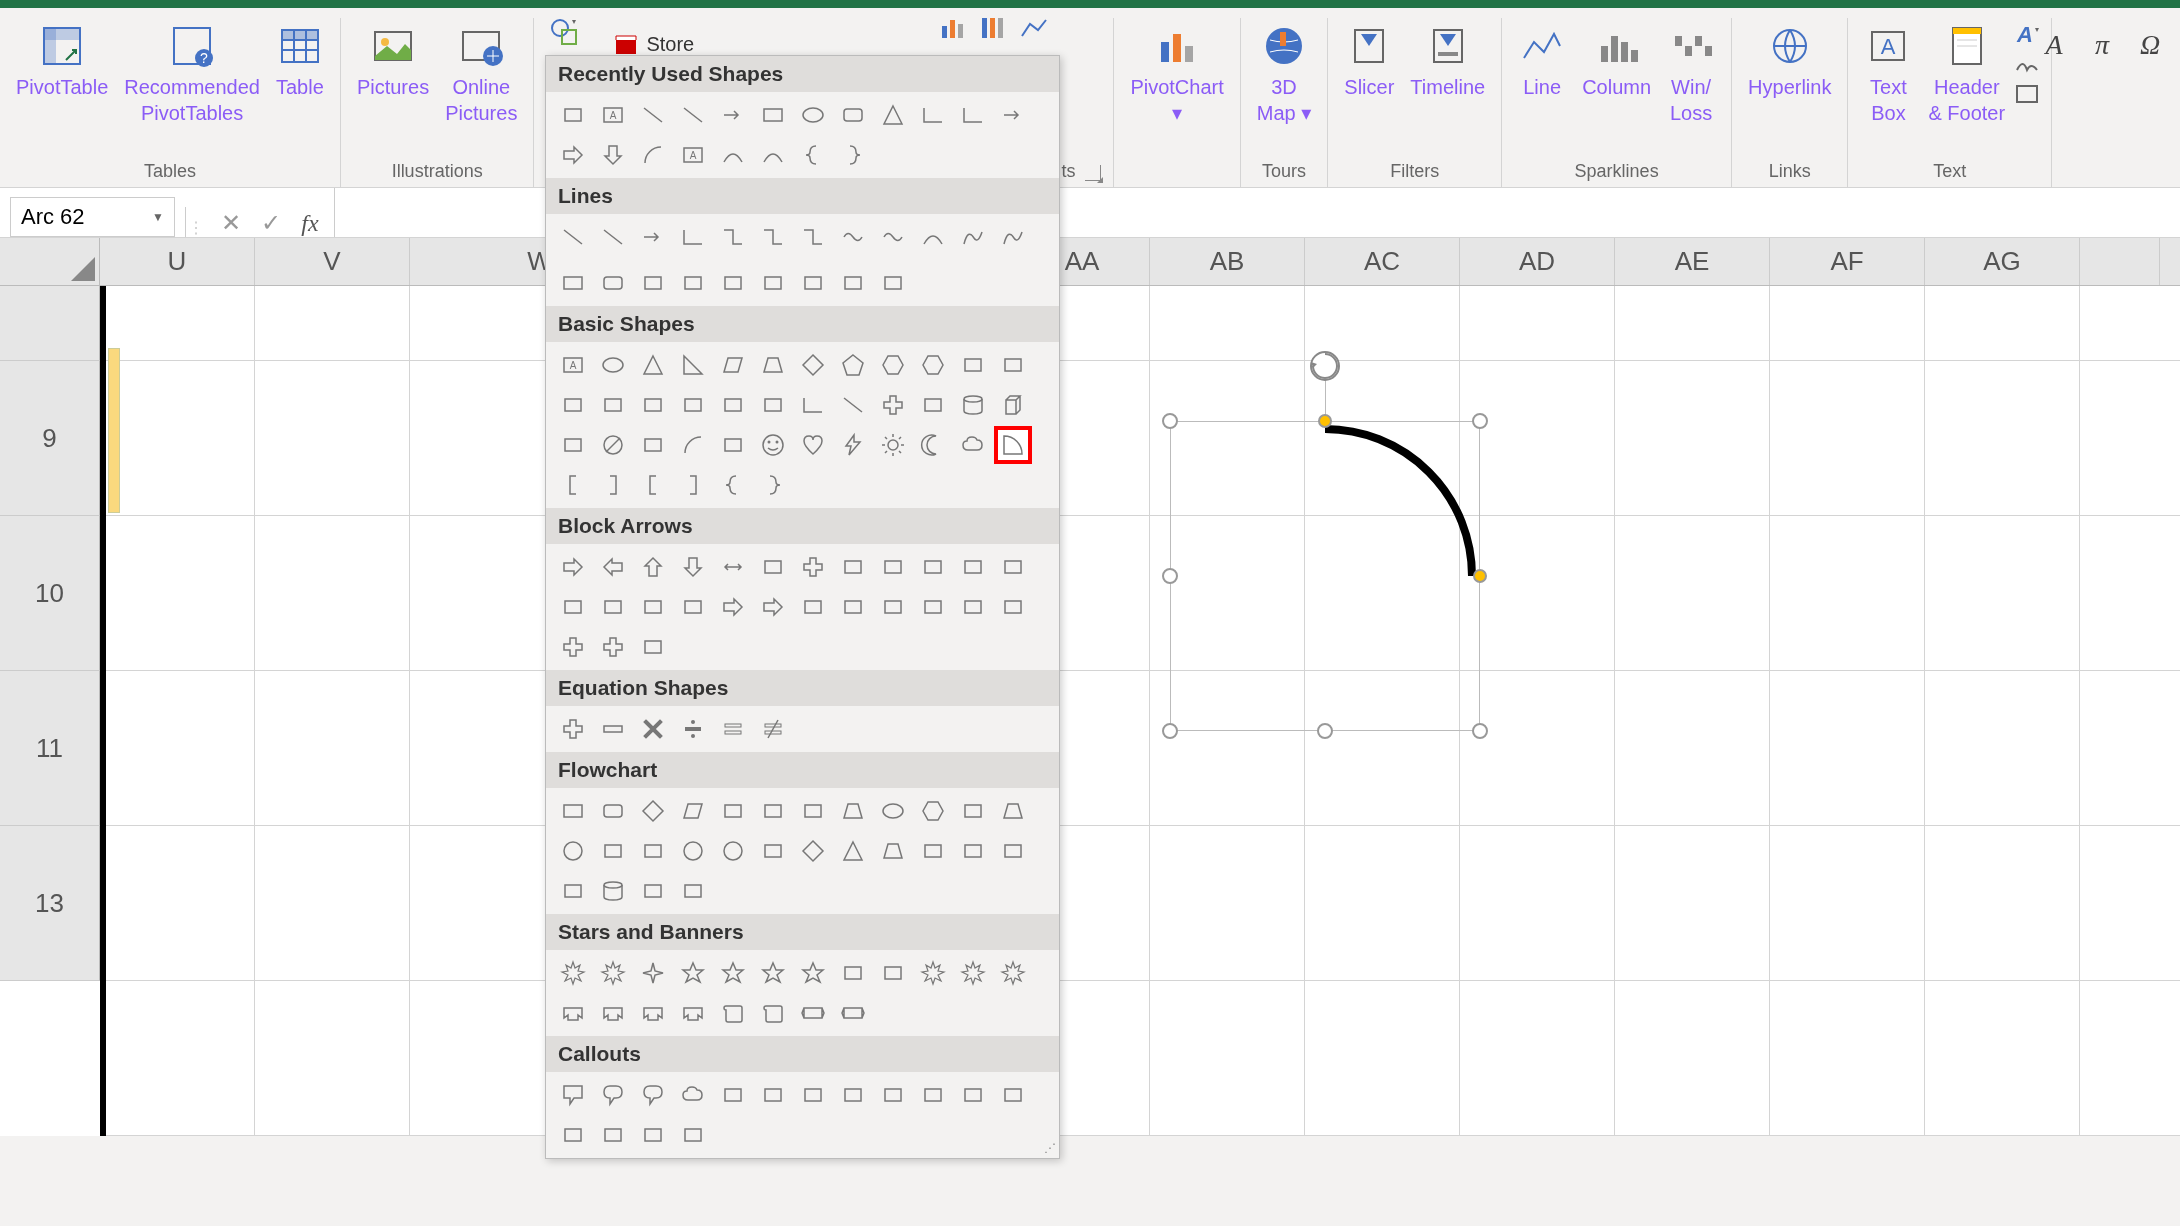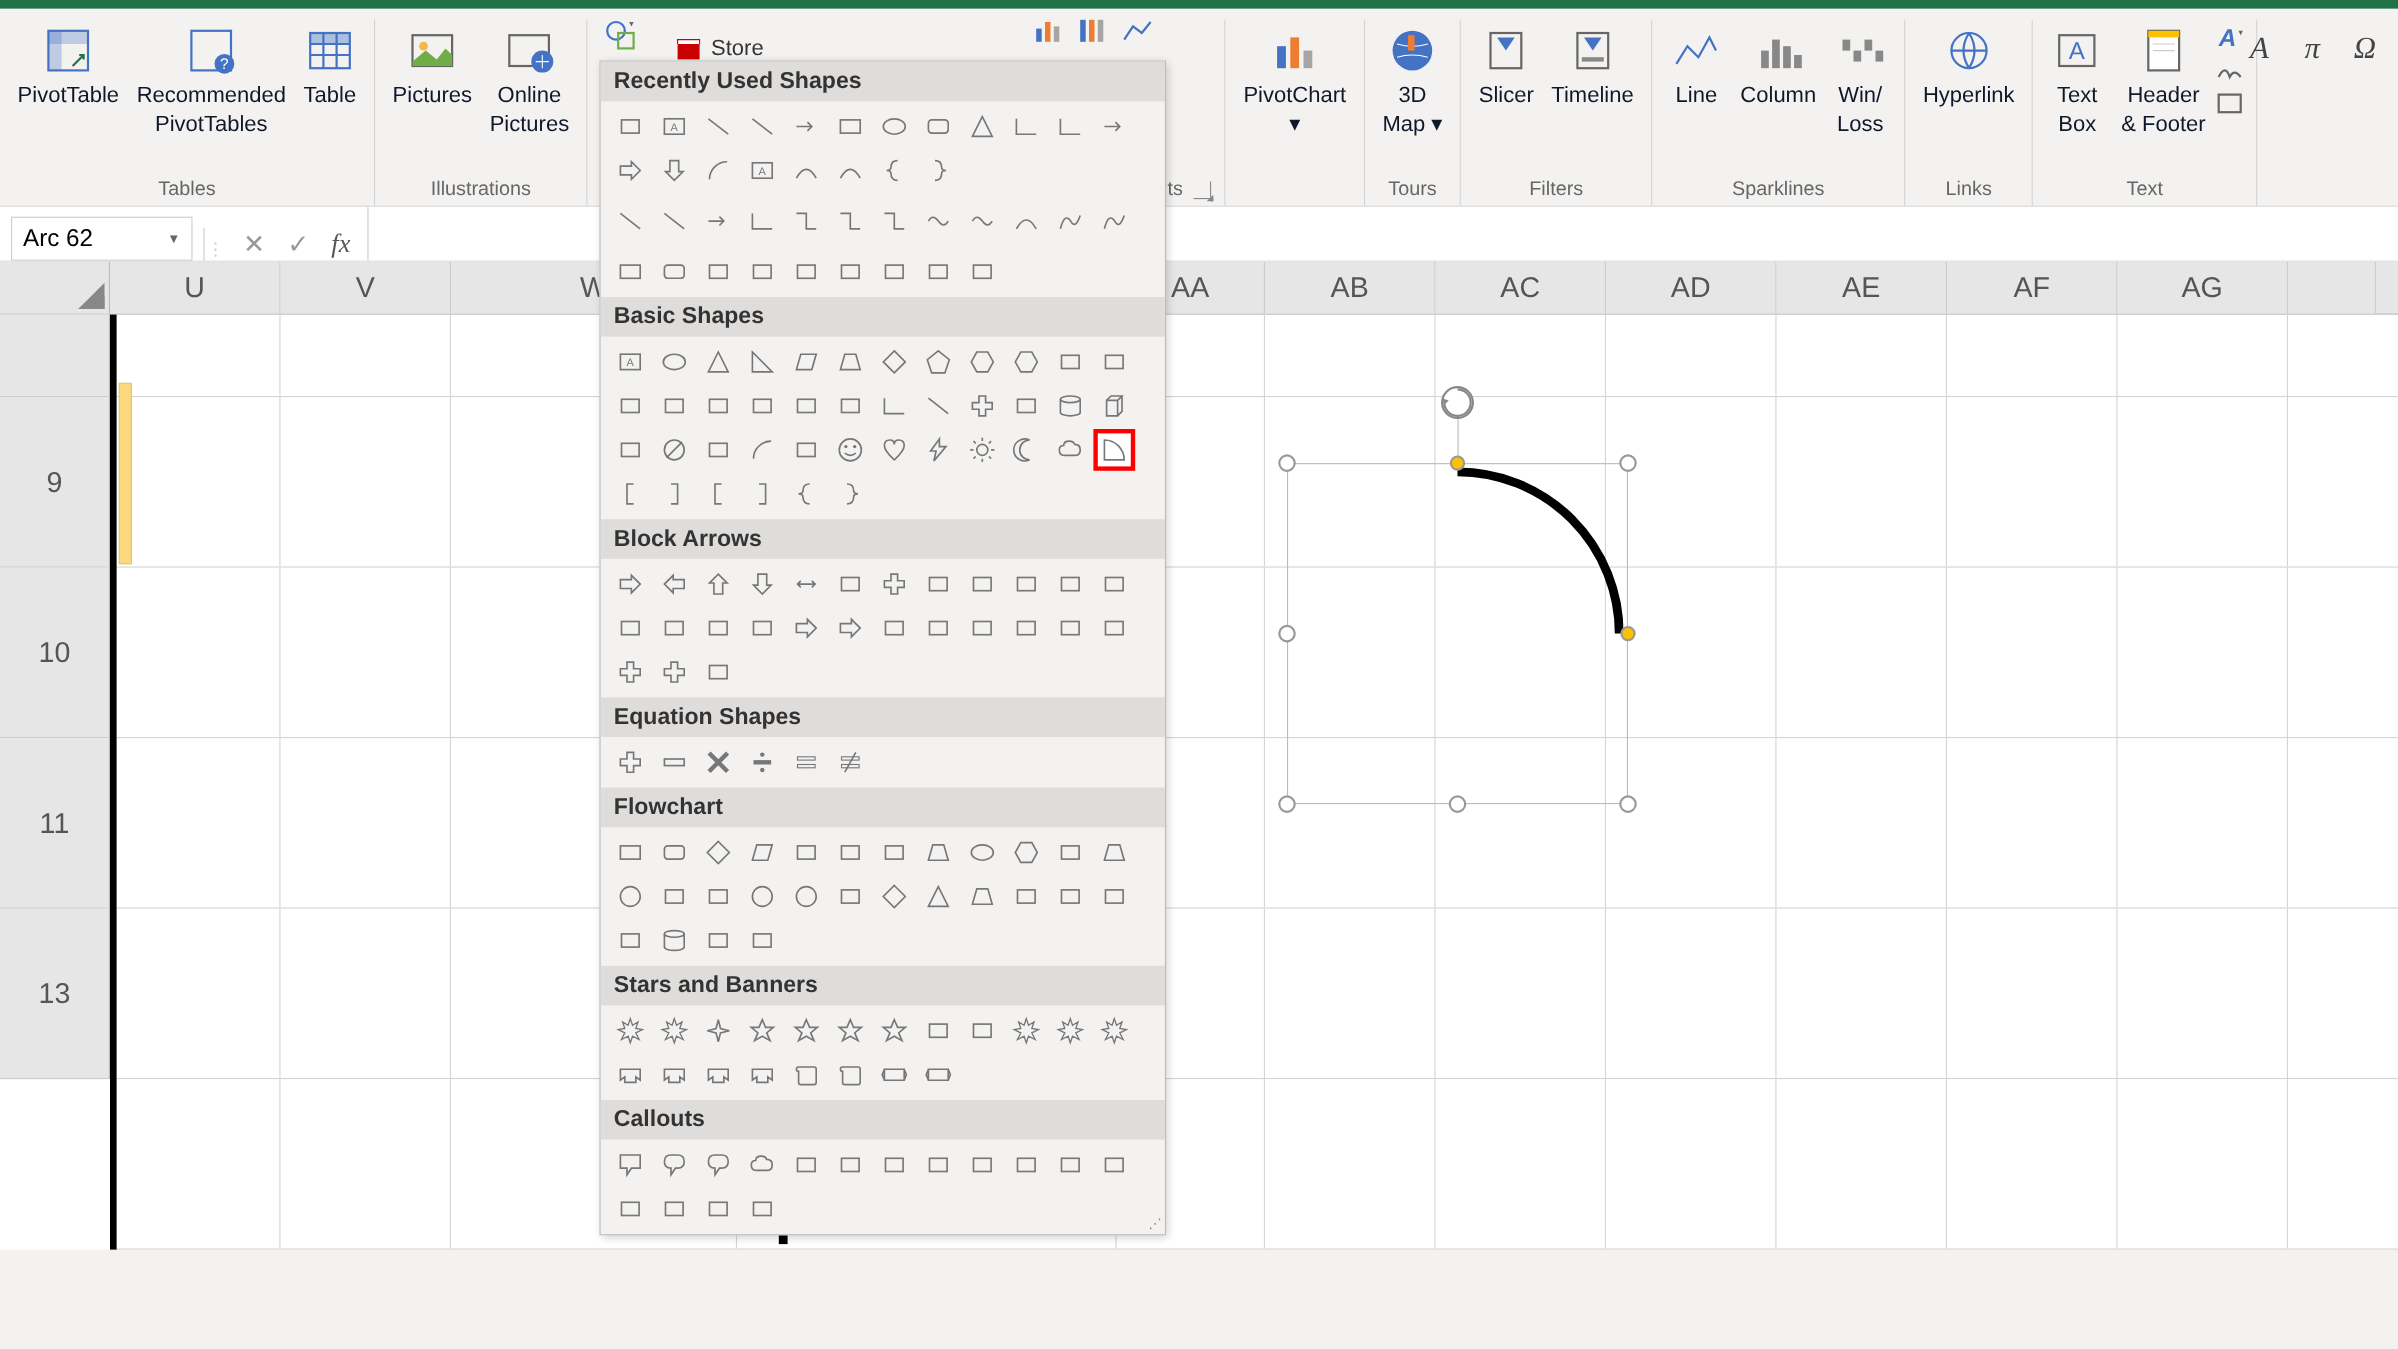--- a/index.html
+++ b/index.html
@@ -6,21 +6,21 @@
 body { background: #f3f2f1; overflow: hidden; width: 2180px; height: 1226px; position: relative; }
 
 .ribbon-top { height: 8px; background: #217346; }
 
 .ribbon { background: #f3f2f1; display: flex; padding: 10px 0 0 0; border-bottom: 1px solid #d4d4d4; height: 180px; }
 .ribbon-group { display: flex; flex-direction: column; align-items: center; border-right: 1px solid #d4d4d4; padding: 0 8px; position: relative; }
 .ribbon-group-items { display: flex; align-items: flex-start; flex: 1; }
 .ribbon-group-label { font-size: 18px; color: #666; padding: 5px 0; }
 .ribbon-btn { display: flex; flex-direction: column; align-items: center; padding: 4px 8px; cursor: pointer; min-width: 60px; }
 .ribbon-btn .icon { width: 48px; height: 48px; display: flex; align-items: center; justify-content: center; }
-.ribbon-btn .label { font-size: 20px; color: #0f172a; text-align: center; line-height: 1.3; margin-top: 4px; }
+.ribbon-btn .label { font-size: 20px; color: #8b5cf6; text-align: center; line-height: 1.3; margin-top: 4px; }
 
 .namebox-row { display: flex; align-items: flex-end; background: #fff; border-bottom: 1px solid #d4d4d4; height: 50px; }
 .namebox { width: 165px; border: 1px solid #ccc; padding: 6px 10px; font-size: 22px; display: flex; align-items: center; justify-content: space-between; margin: 0 10px; background: #fff; }
 .namebox .arrow { color: #666; font-size: 12px; }
 .formula-tools { display: flex; gap: 20px; align-items: center; padding: 0 15px; }
 .formula-tool { color: #999; font-size: 24px; cursor: pointer; }
 .formula-fx { font-style: italic; font-family: serif; font-size: 24px; color: #555; }
 .formula-bar { flex: 1; border-left: 1px solid #ccc; padding: 0 15px; height: 100%; }
 
 .sheet-area { position: relative; background: #fff; }
@@ -607,20 +607,21 @@
         <svg viewBox="0 0 26 26">
           <path d="M16 4 Q10 4 10 10 Q10 13 6 13 Q10 13 10 16 Q10 22 16 22" fill="none" stroke="#777" stroke-width="1.5"></path>
         </svg>
       </div>
       <div class="shape-item">
         <svg viewBox="0 0 26 26">
           <path d="M10 4 Q16 4 16 10 Q16 13 20 13 Q16 13 16 16 Q16 22 10 22" fill="none" stroke="#777" stroke-width="1.5"></path>
         </svg>
       </div>
     </div>
+  <div class="shapes-section-header">Lines</div>
   <div class="shapes-grid" id="lines-shapes">
       <div class="shape-item">
         <svg viewBox="0 0 26 26">
           <line x1="4" y1="6" x2="22" y2="20" stroke="#777" stroke-width="1.5"></line>
         </svg>
       </div>
       <div class="shape-item">
         <svg viewBox="0 0 26 26">
           <line x1="4" y1="6" x2="22" y2="20" stroke="#777" stroke-width="1.5"></line>
         </svg>

